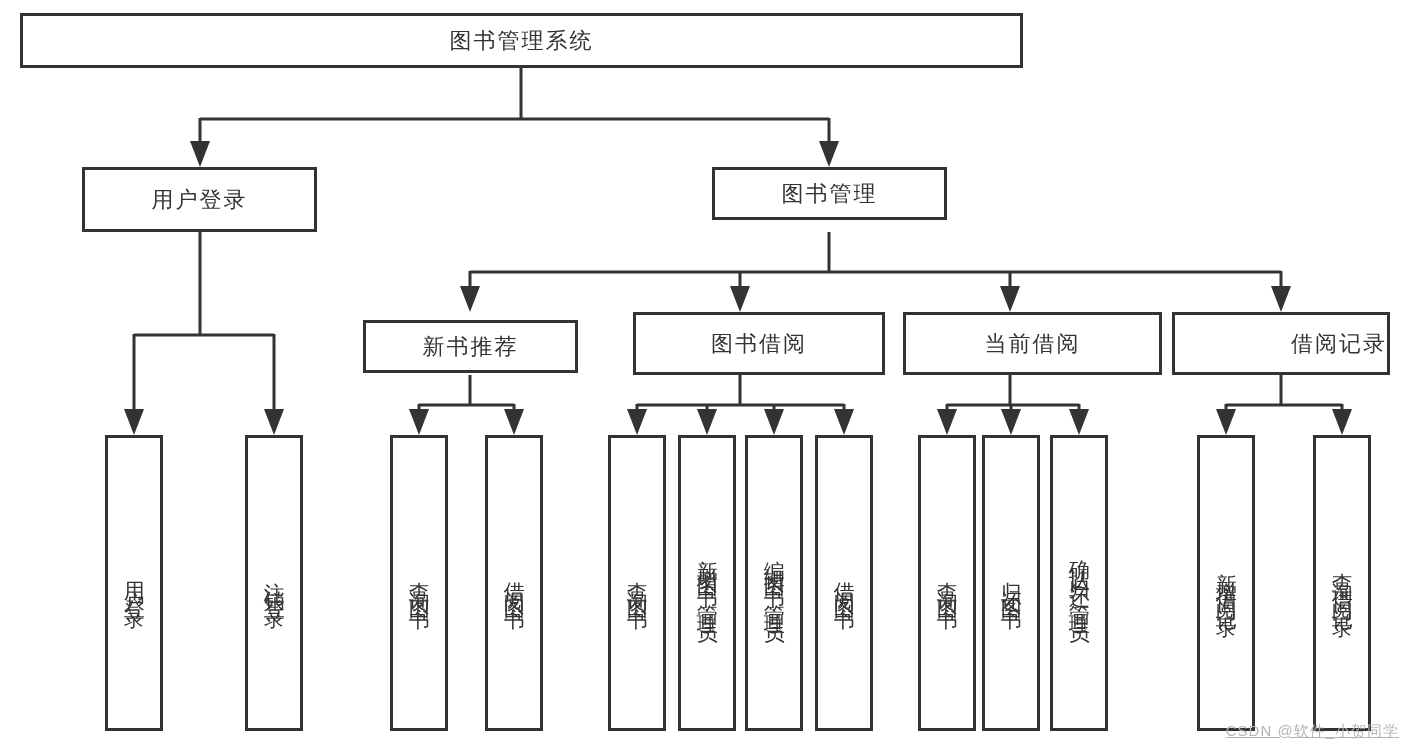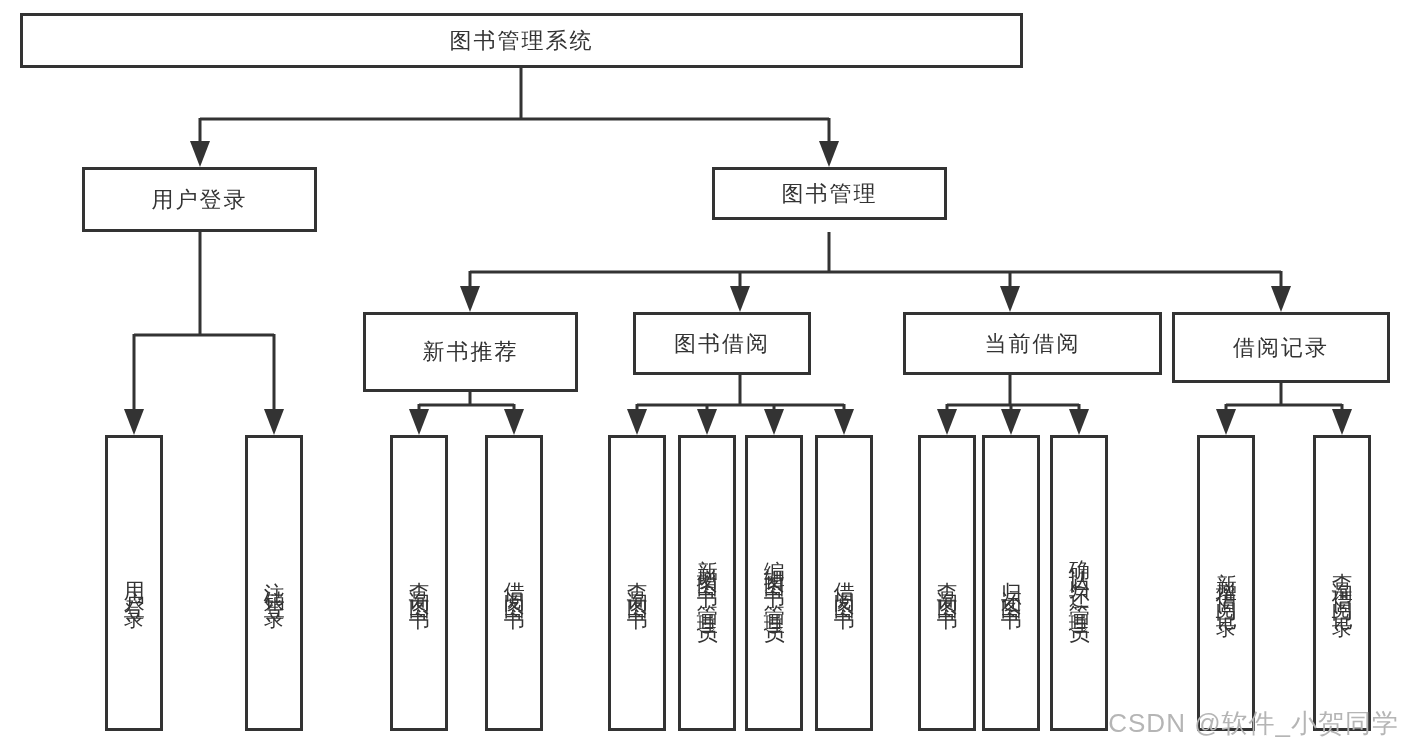--- a/index.html
+++ b/index.html
@@ -38,25 +38,26 @@
     text-orientation: mixed;
     font-size: 21px;
     letter-spacing: 9px;
     line-height: 1.25;
     white-space: nowrap;
   }
   .watermark {
     position: absolute;
     right: 6px;
     bottom: 6px;
-    font-size: 26px;
+    font-size: 15px;
     color: #b5b5b5;
     letter-spacing: 1px;
     z-index: 3;
     white-space: nowrap;
+    text-decoration: underline;
   }
 </style>
 </head>
 <body>
 
 <div class="canvas">
 
   <svg class="wires" viewBox="0 0 1405 747" xmlns="http://www.w3.org/2000/svg">
     <g stroke="#333333" stroke-width="3" fill="none">
 
@@ -104,30 +105,30 @@
     <span class="hlabel">图书管理系统</span>
   </div>
 
   <div class="box" style="left:82px; top:167px; width:235px; height:65px;">
     <span class="hlabel">用户登录</span>
   </div>
   <div class="box" style="left:712px; top:167px; width:235px; height:53px;">
     <span class="hlabel">图书管理</span>
   </div>
 
-  <div class="box" style="left:363px; top:312px; width:215px; height:80px;">
+  <div class="box" style="left:363px; top:320px; width:215px; height:53px;">
     <span class="hlabel">新书推荐</span>
   </div>
-  <div class="box" style="left:633px; top:312px; width:178px; height:63px;text-align:right;">
+  <div class="box" style="left:633px; top:312px; width:252px; height:63px;text-align:right;">
     <span class="hlabel">图书借阅</span>
   </div>
   <div class="box" style="left:903px; top:312px; width:259px; height:63px;">
     <span class="hlabel">当前借阅</span>
   </div>
-  <div class="box" style="left:1172px; top:312px; width:218px; height:71px;">
+  <div class="box" style="left:1172px; top:312px; width:218px; height:63px;justify-content:flex-end;">
     <span class="hlabel">借阅记录</span>
   </div>
 
   <div class="box vbox" style="left:105px; top:435px; width:58px; height:296px;">
     <span class="vlabel">用户登录</span>
   </div>
   <div class="box vbox" style="left:245px; top:435px; width:58px; height:296px;">
     <span class="vlabel">注销登录</span>
   </div>
 

